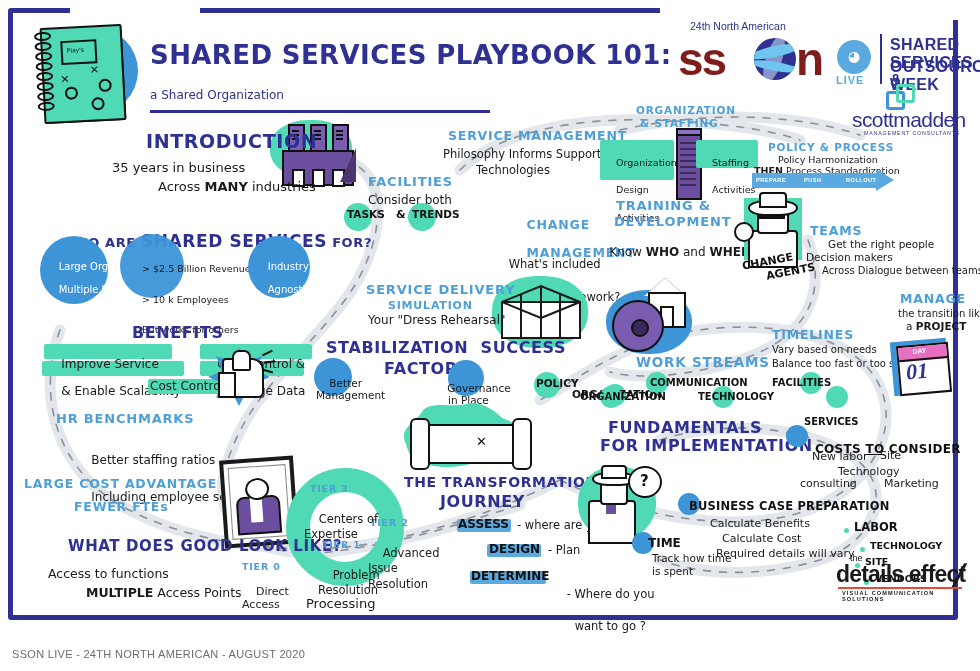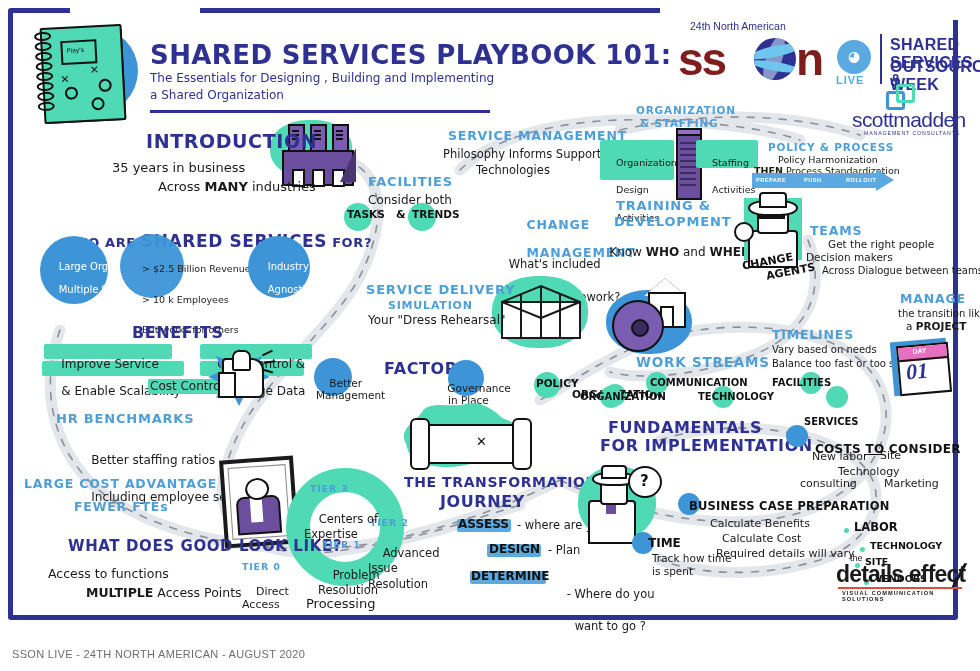--- a/index.html
+++ b/index.html
@@ -235,21 +235,21 @@
       <i style="top:24px"></i>
       <i style="top:34px"></i>
     <i style="top:44px"></i>
       <i style="top:54px"></i>
       <i style="top:64px"></i>
       <i style="top:74px"></i>
   </div>
 
   <div class="title">SHARED SERVICES PLAYBOOK 101:</div>
   <div class="subtitle">
-    <span>The Essentials for Designing , Building and Implementing</span><br>
+    <br>
     <span>a Shared Organization</span>
   </div>
   <div class="title-rule"></div>
 
   <div class="fac-blob"></div>
   <div class="stack" style="left:288px;top:124px;">
       <i></i>
     </div>
   <div class="stack" style="left:310px;top:124px;">
       <i></i>
@@ -383,20 +383,21 @@
       <path d="M6,18 L45,2 L84,18"></path>
       <path d="M6,54 L6,18 M45,2 L45,54 M84,54 L84,18"></path>
       <path d="M6,18 L45,34 M45,34 L84,18 M25,10 L25,54 M64,10 L64,54"></path>
     </svg>
   </div>
 
   <div class="t hd-blue" style="left:366px;top:283px;font-size:13px;">SERVICE DELIVERY</div>
   <div class="t hd-blue" style="left:388px;top:300px;font-size:11px;">SIMULATION</div>
   <div class="t body" style="left:368px;top:314px;font-size:12px;">Your "Dress Rehearsal"</div>
 
+  <div class="t hd" style="left:326px;top:339px;font-size:16px;">STABILIZATION  SUCCESS</div>
   <div class="t hd" style="left:384px;top:360px;font-size:16px;">FACTORS</div>
   <div class="dot dot-b" style="left:314px;top:358px;width:38px;height:38px;"></div>
   <div class="t body" style="left:316px;top:366px;font-size:10.5px;">
     <span>Better</span><br><span>Management</span>
   </div>
   <div class="dot dot-b" style="left:448px;top:360px;width:36px;height:36px;"></div>
   <div class="t body" style="left:434px;top:371px;font-size:10.5px;">
     <span>Governance</span><br><span style="margin-left:14px;display:inline-block">in Place</span>
   </div>
   <div class="dot dot-g" style="left:534px;top:372px;width:26px;height:26px;"></div>

